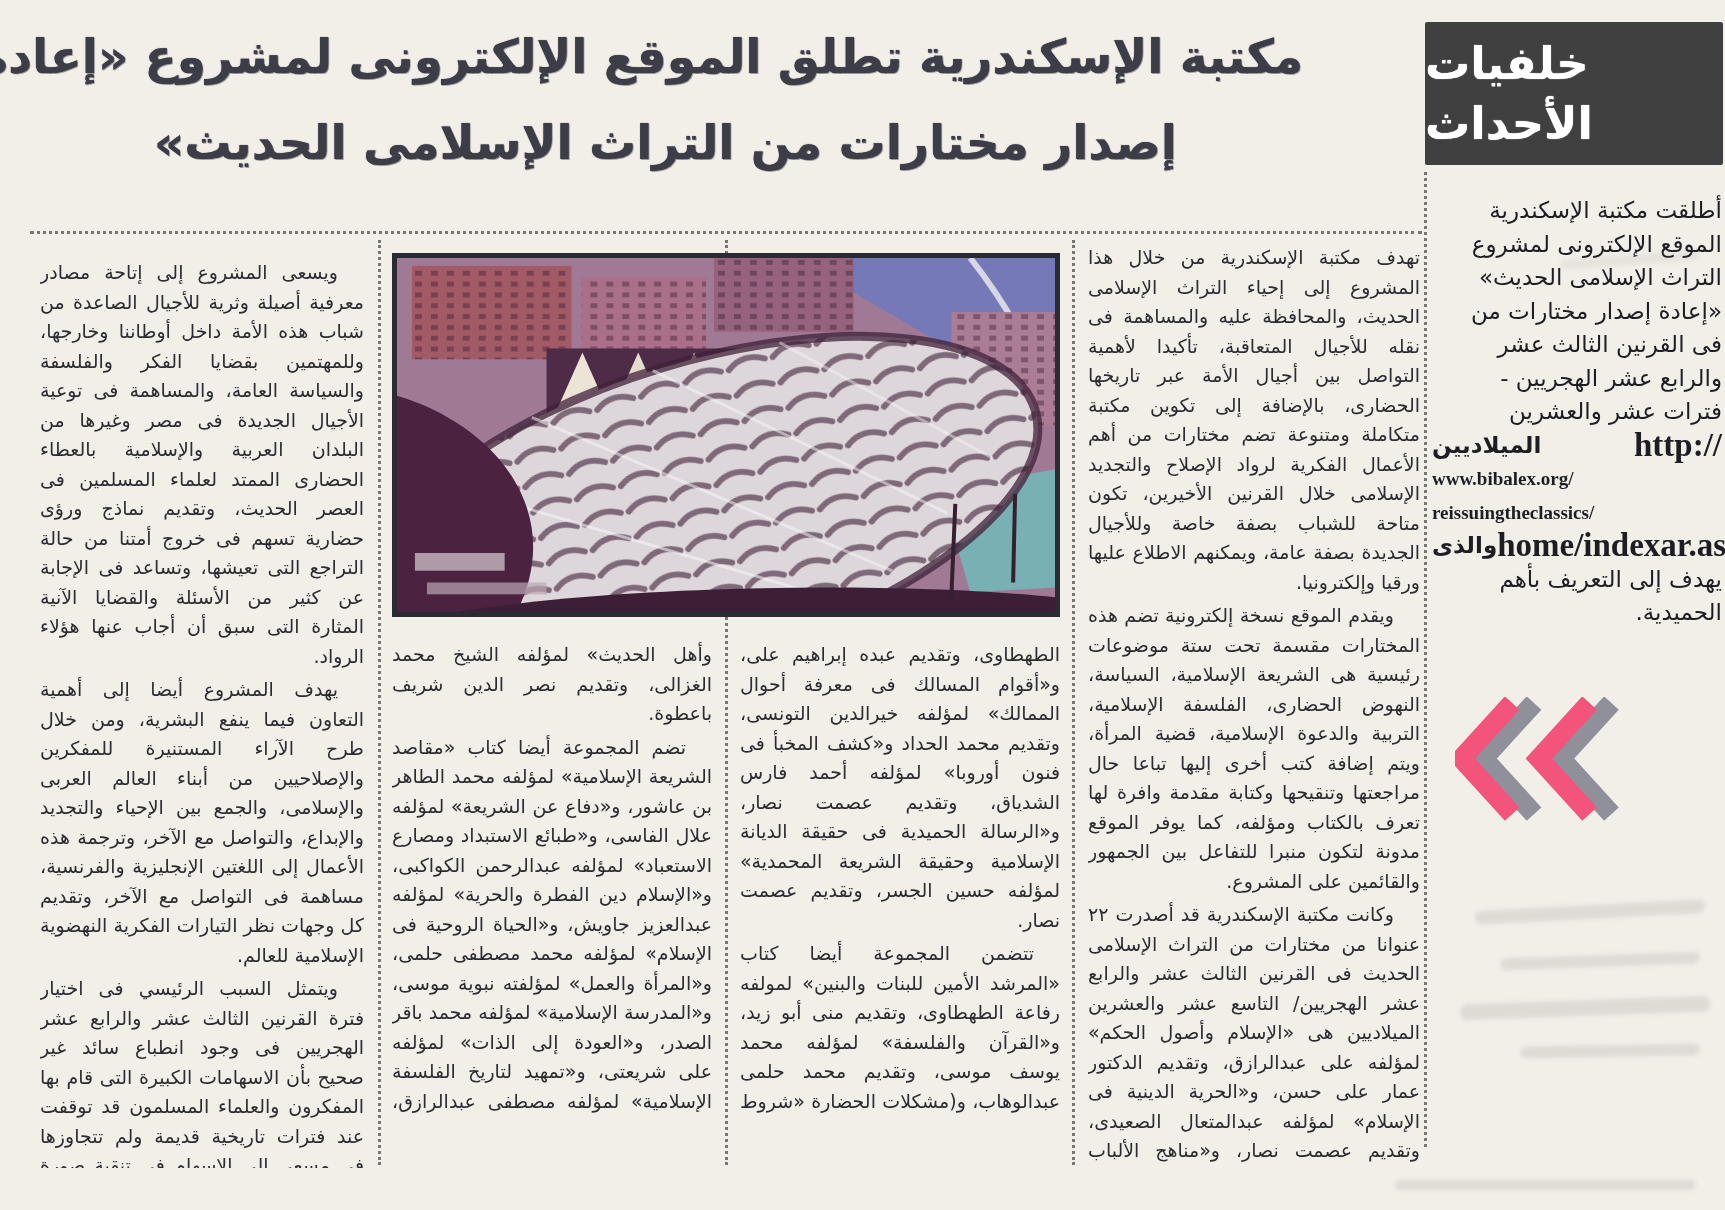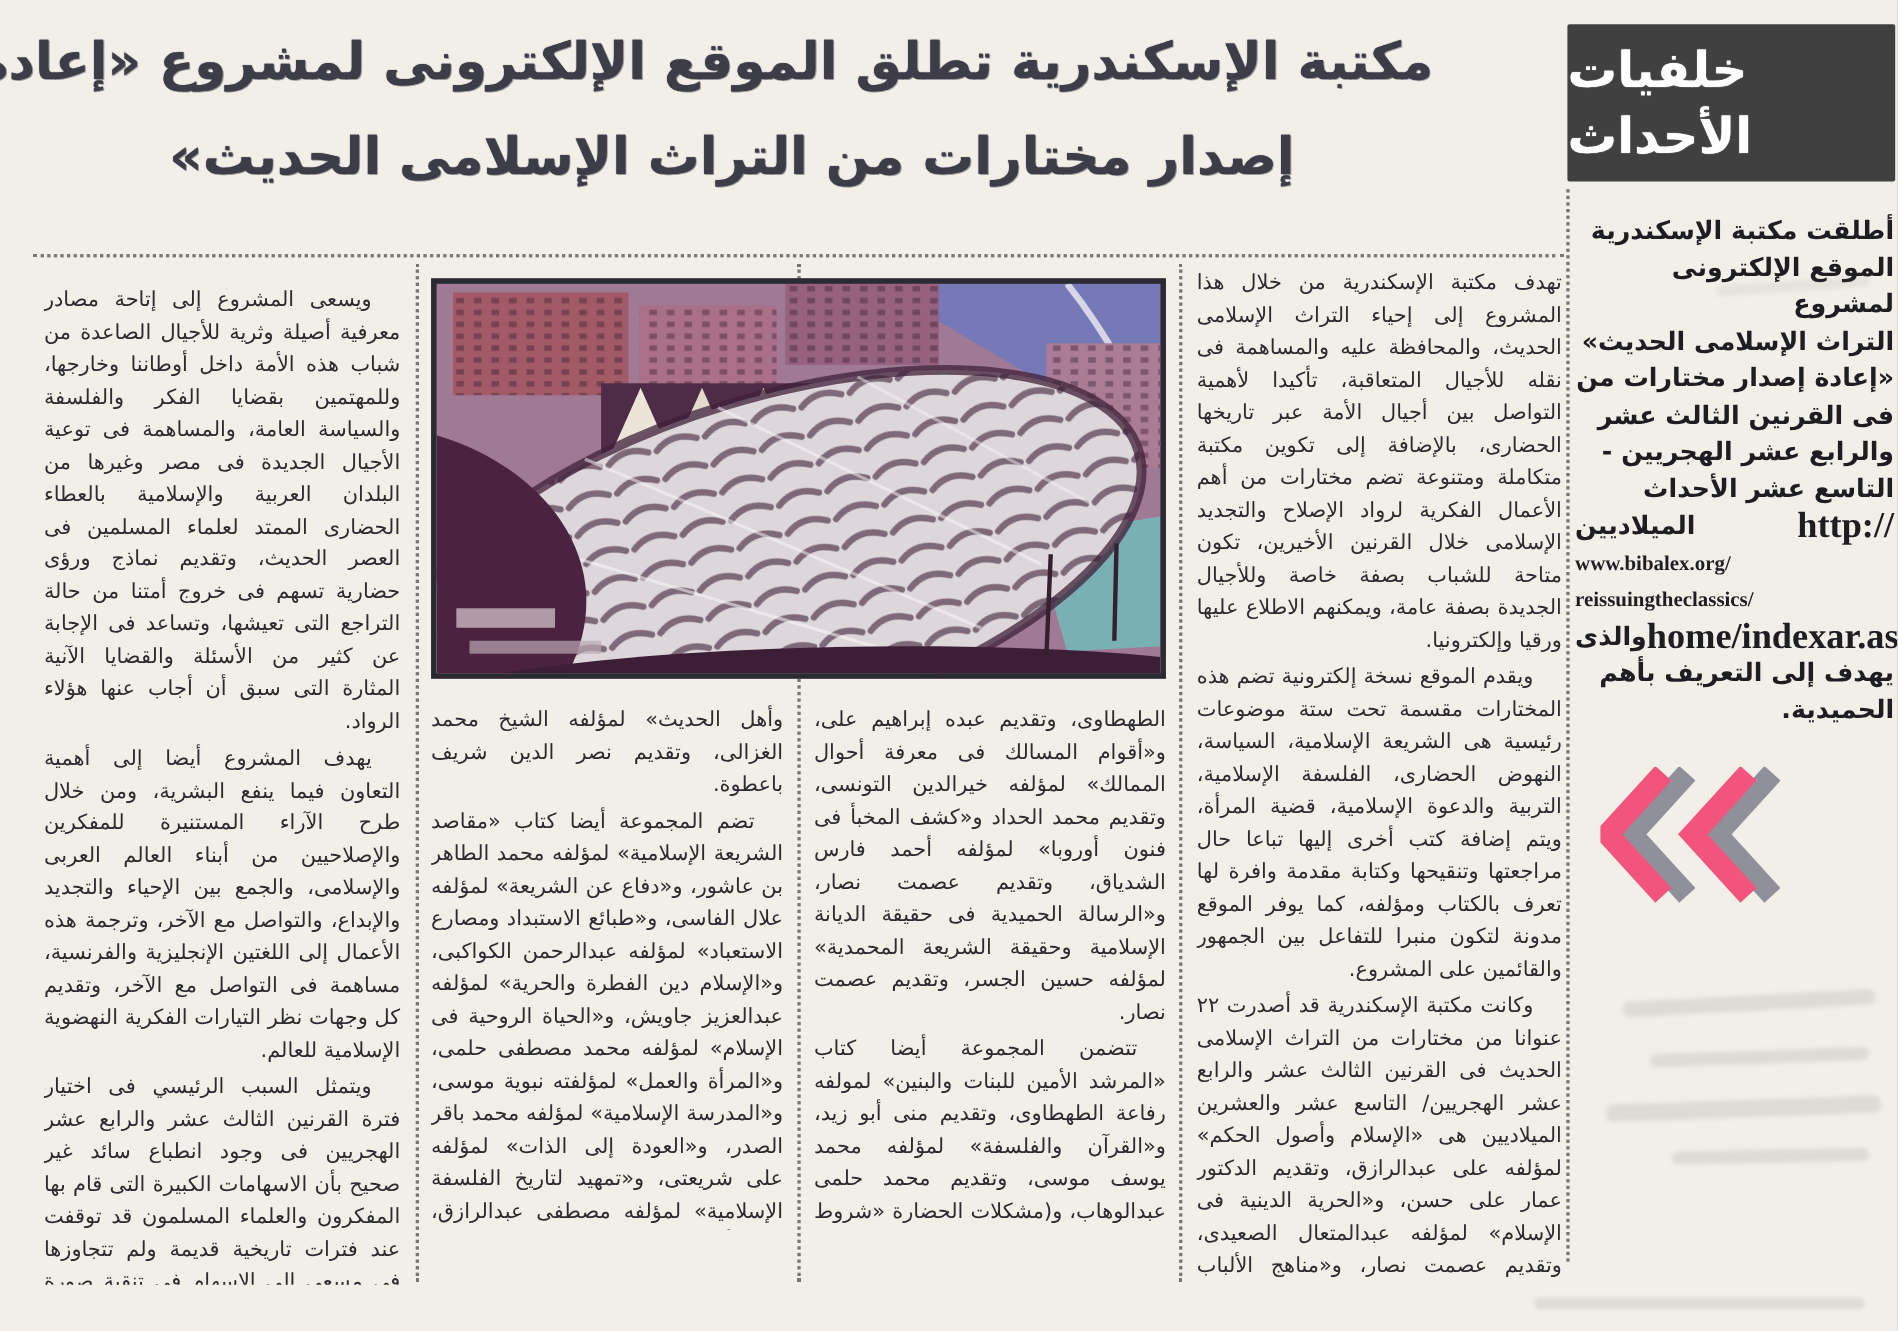--- a/index.html
+++ b/index.html
@@ -14,21 +14,21 @@
   .headline{position:absolute;left:28px;top:14px;width:1275px;color:#3d3d47;font-weight:bold;}
   .headline .h-line{font-size:47px;line-height:86px;white-space:nowrap;
                     text-shadow:0 0 1px #3d3d47,1px 1px 0 rgba(55,55,65,.4);}
   .headline .l1{text-align:right;}
   .headline .l2{text-align:center;}
   
   .rule-h{position:absolute;border-top:3px dotted #767672;}
   .rule-v{position:absolute;border-left:3px dotted #767672;width:0;}
   
   .sidebar{position:absolute;left:1432px;top:194px;width:290px;color:#1d1d22;}
-  .sb-line{font-weight:bold;font-size:23px;line-height:33.5px;}
+  .sb-line{font-weight:normal;font-size:23px;line-height:33.5px;}
   .sb-url{font-family:"Liberation Serif",serif;font-weight:bold;font-size:19px;line-height:33.5px;
           text-align:left;direction:ltr;}
   .sb-mixed{display:flex;flex-direction:row-reverse;justify-content:space-between;align-items:flex-start;
             font-weight:bold;font-size:23px;line-height:33.5px;}
   .sb-mixed .lat{font-family:"Liberation Serif",serif;font-size:33px;direction:ltr;unicode-bidi:isolate;}
   
   .col{position:absolute;color:#2c2c30;font-size:19px;line-height:29.5px;text-align:justify;
        overflow:hidden;}
   .col p{margin:0 0 4px 0;}
   .col p.ind{text-indent:26px;}
@@ -62,21 +62,21 @@
   <div class="rule-v" style="left:725px;top:240px;height:925px;"></div>
   <div class="rule-v" style="left:378px;top:240px;height:925px;"></div>
 
   <aside class="sidebar">
     <div class="sb-line">أطلقت مكتبة الإسكندرية</div>
     <div class="sb-line">الموقع الإلكترونى لمشروع</div>
     <div class="sb-line">التراث الإسلامى الحديث»</div>
     <div class="sb-line">«إعادة إصدار مختارات من</div>
     <div class="sb-line">فى القرنين الثالث عشر</div>
     <div class="sb-line">والرابع عشر الهجريين -</div>
-    <div class="sb-line">التاسع عشر الأحداث</div>
+    <div class="sb-line">فترات عشر والعشرين</div>
     <div class="sb-mixed">
       <span>الميلاديين</span>
       <span class="lat">http://</span>
     </div>
     <div class="sb-url">www.bibalex.org/</div>
     <div class="sb-url">reissuingtheclassics/</div>
     <div class="sb-mixed">
       <span>والذى</span>
       <span class="lat">home/indexar.aspx</span>
     </div>

